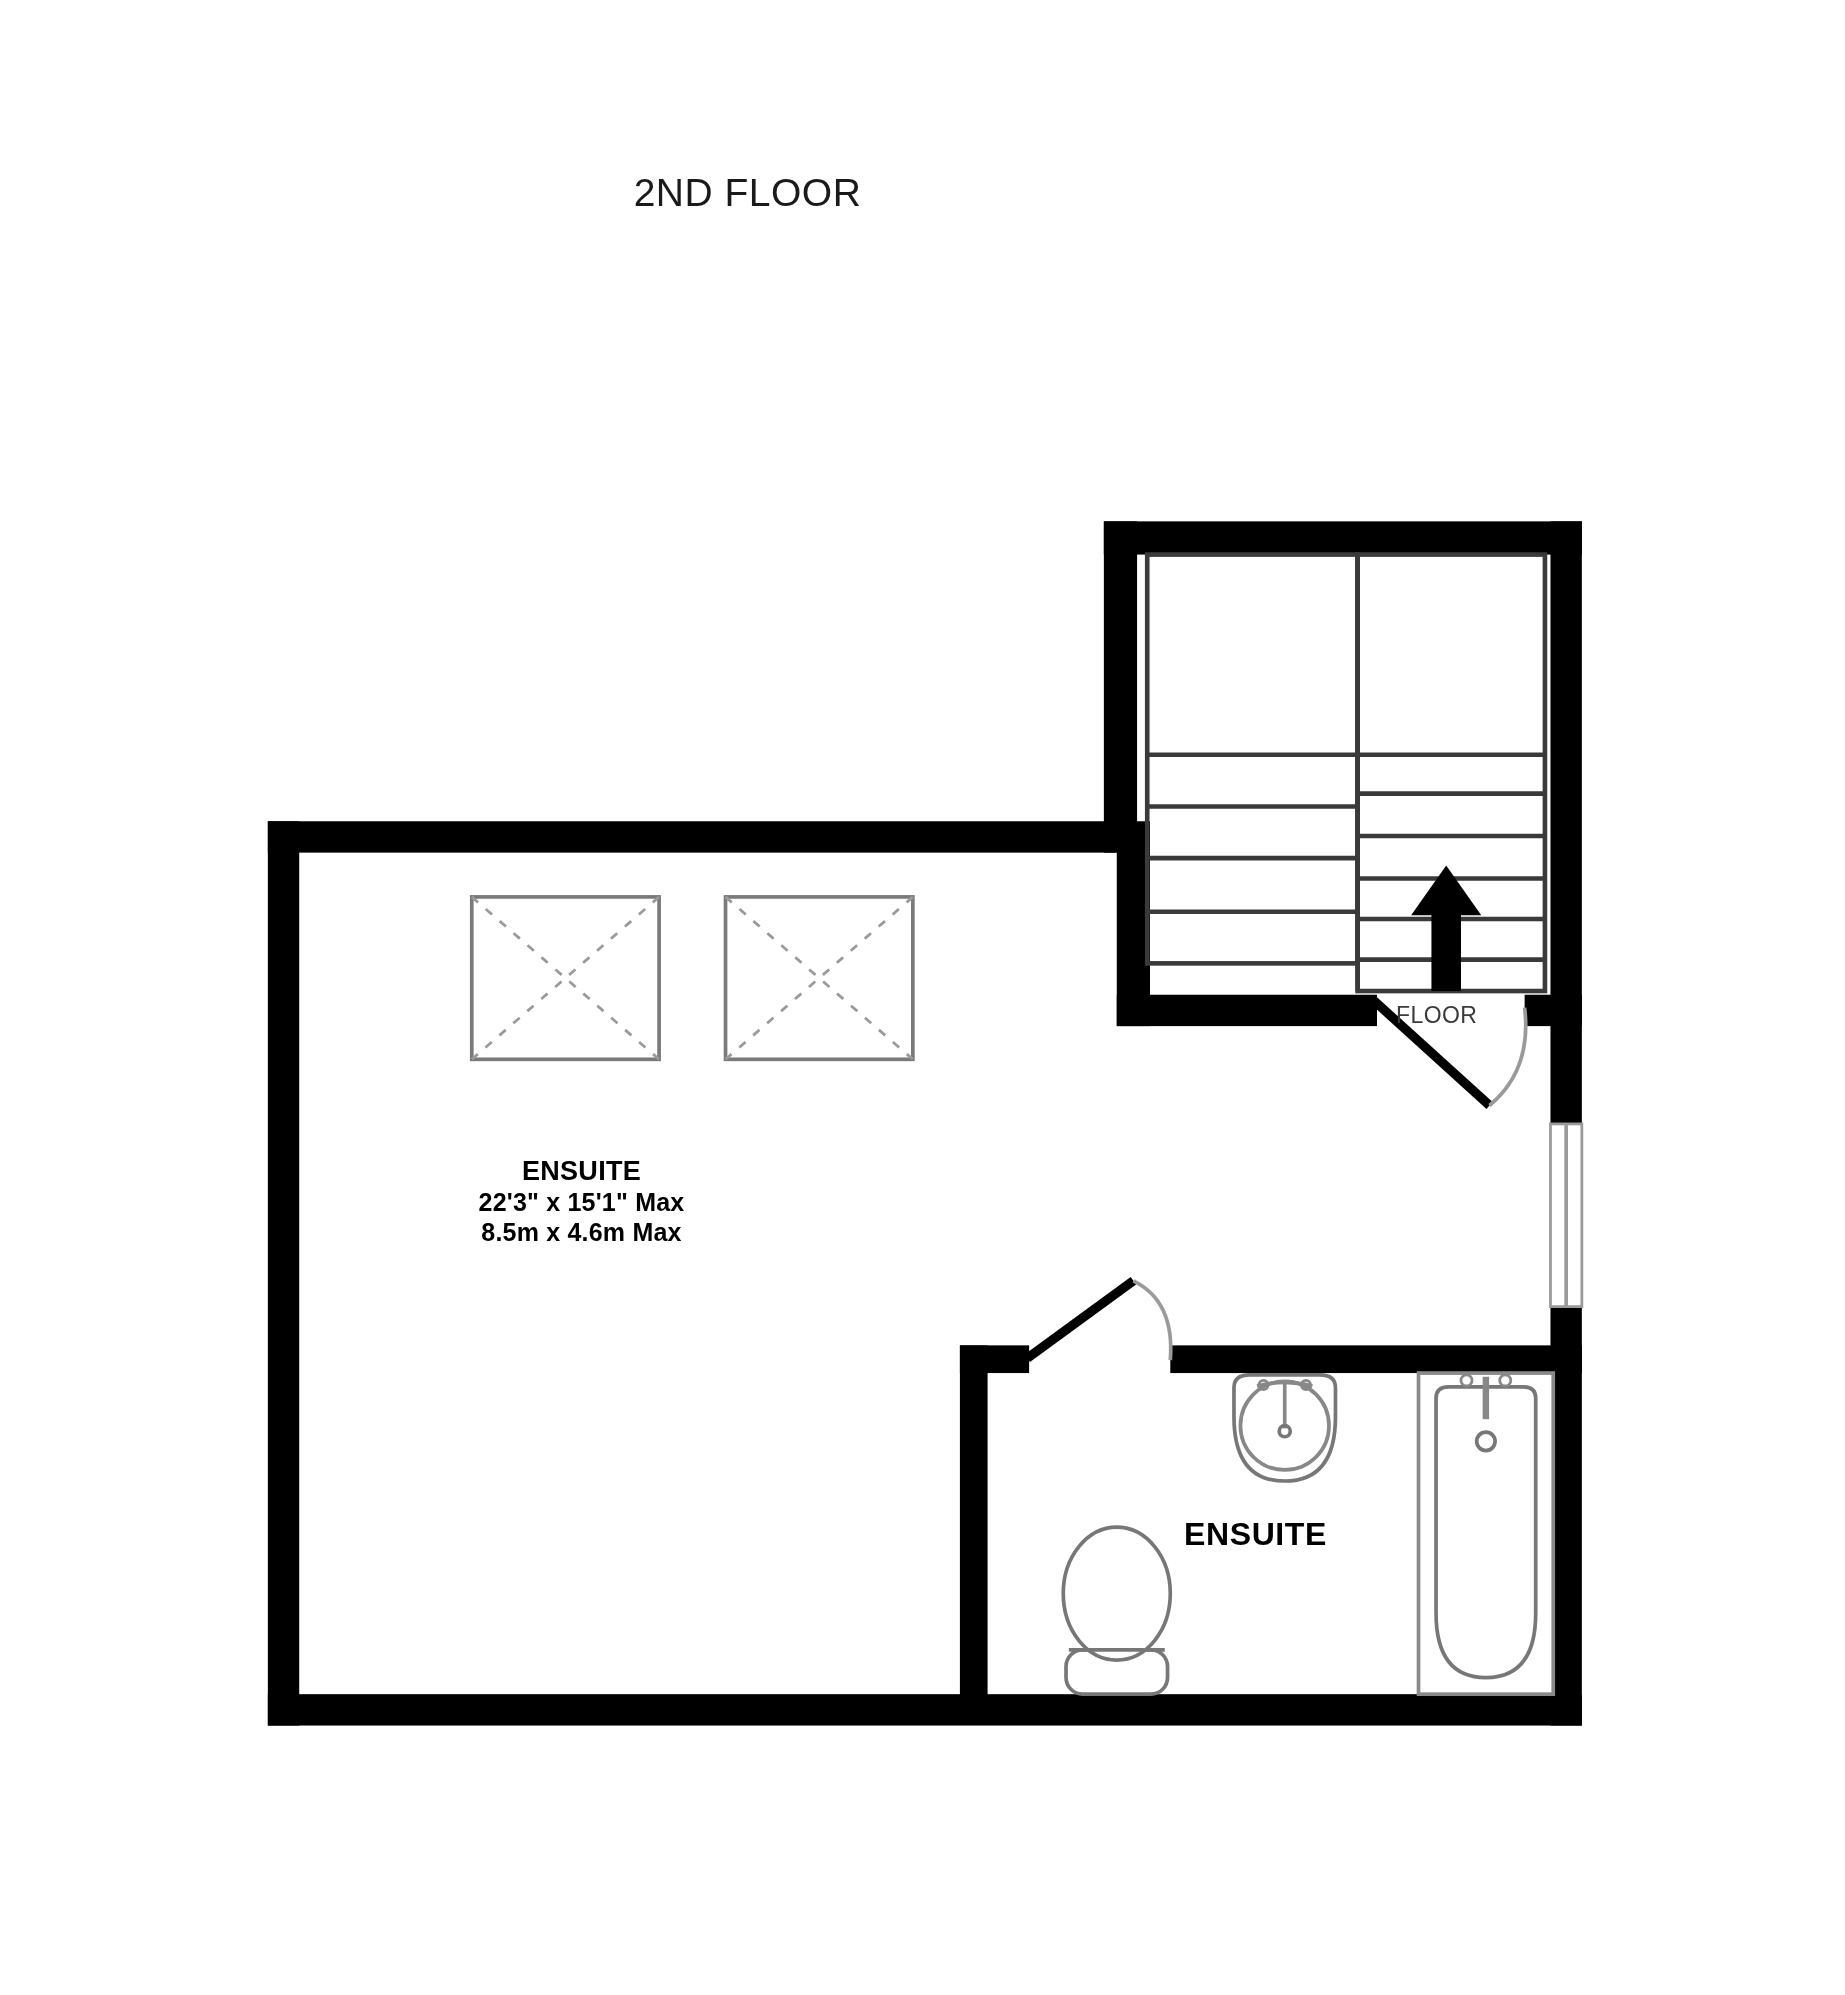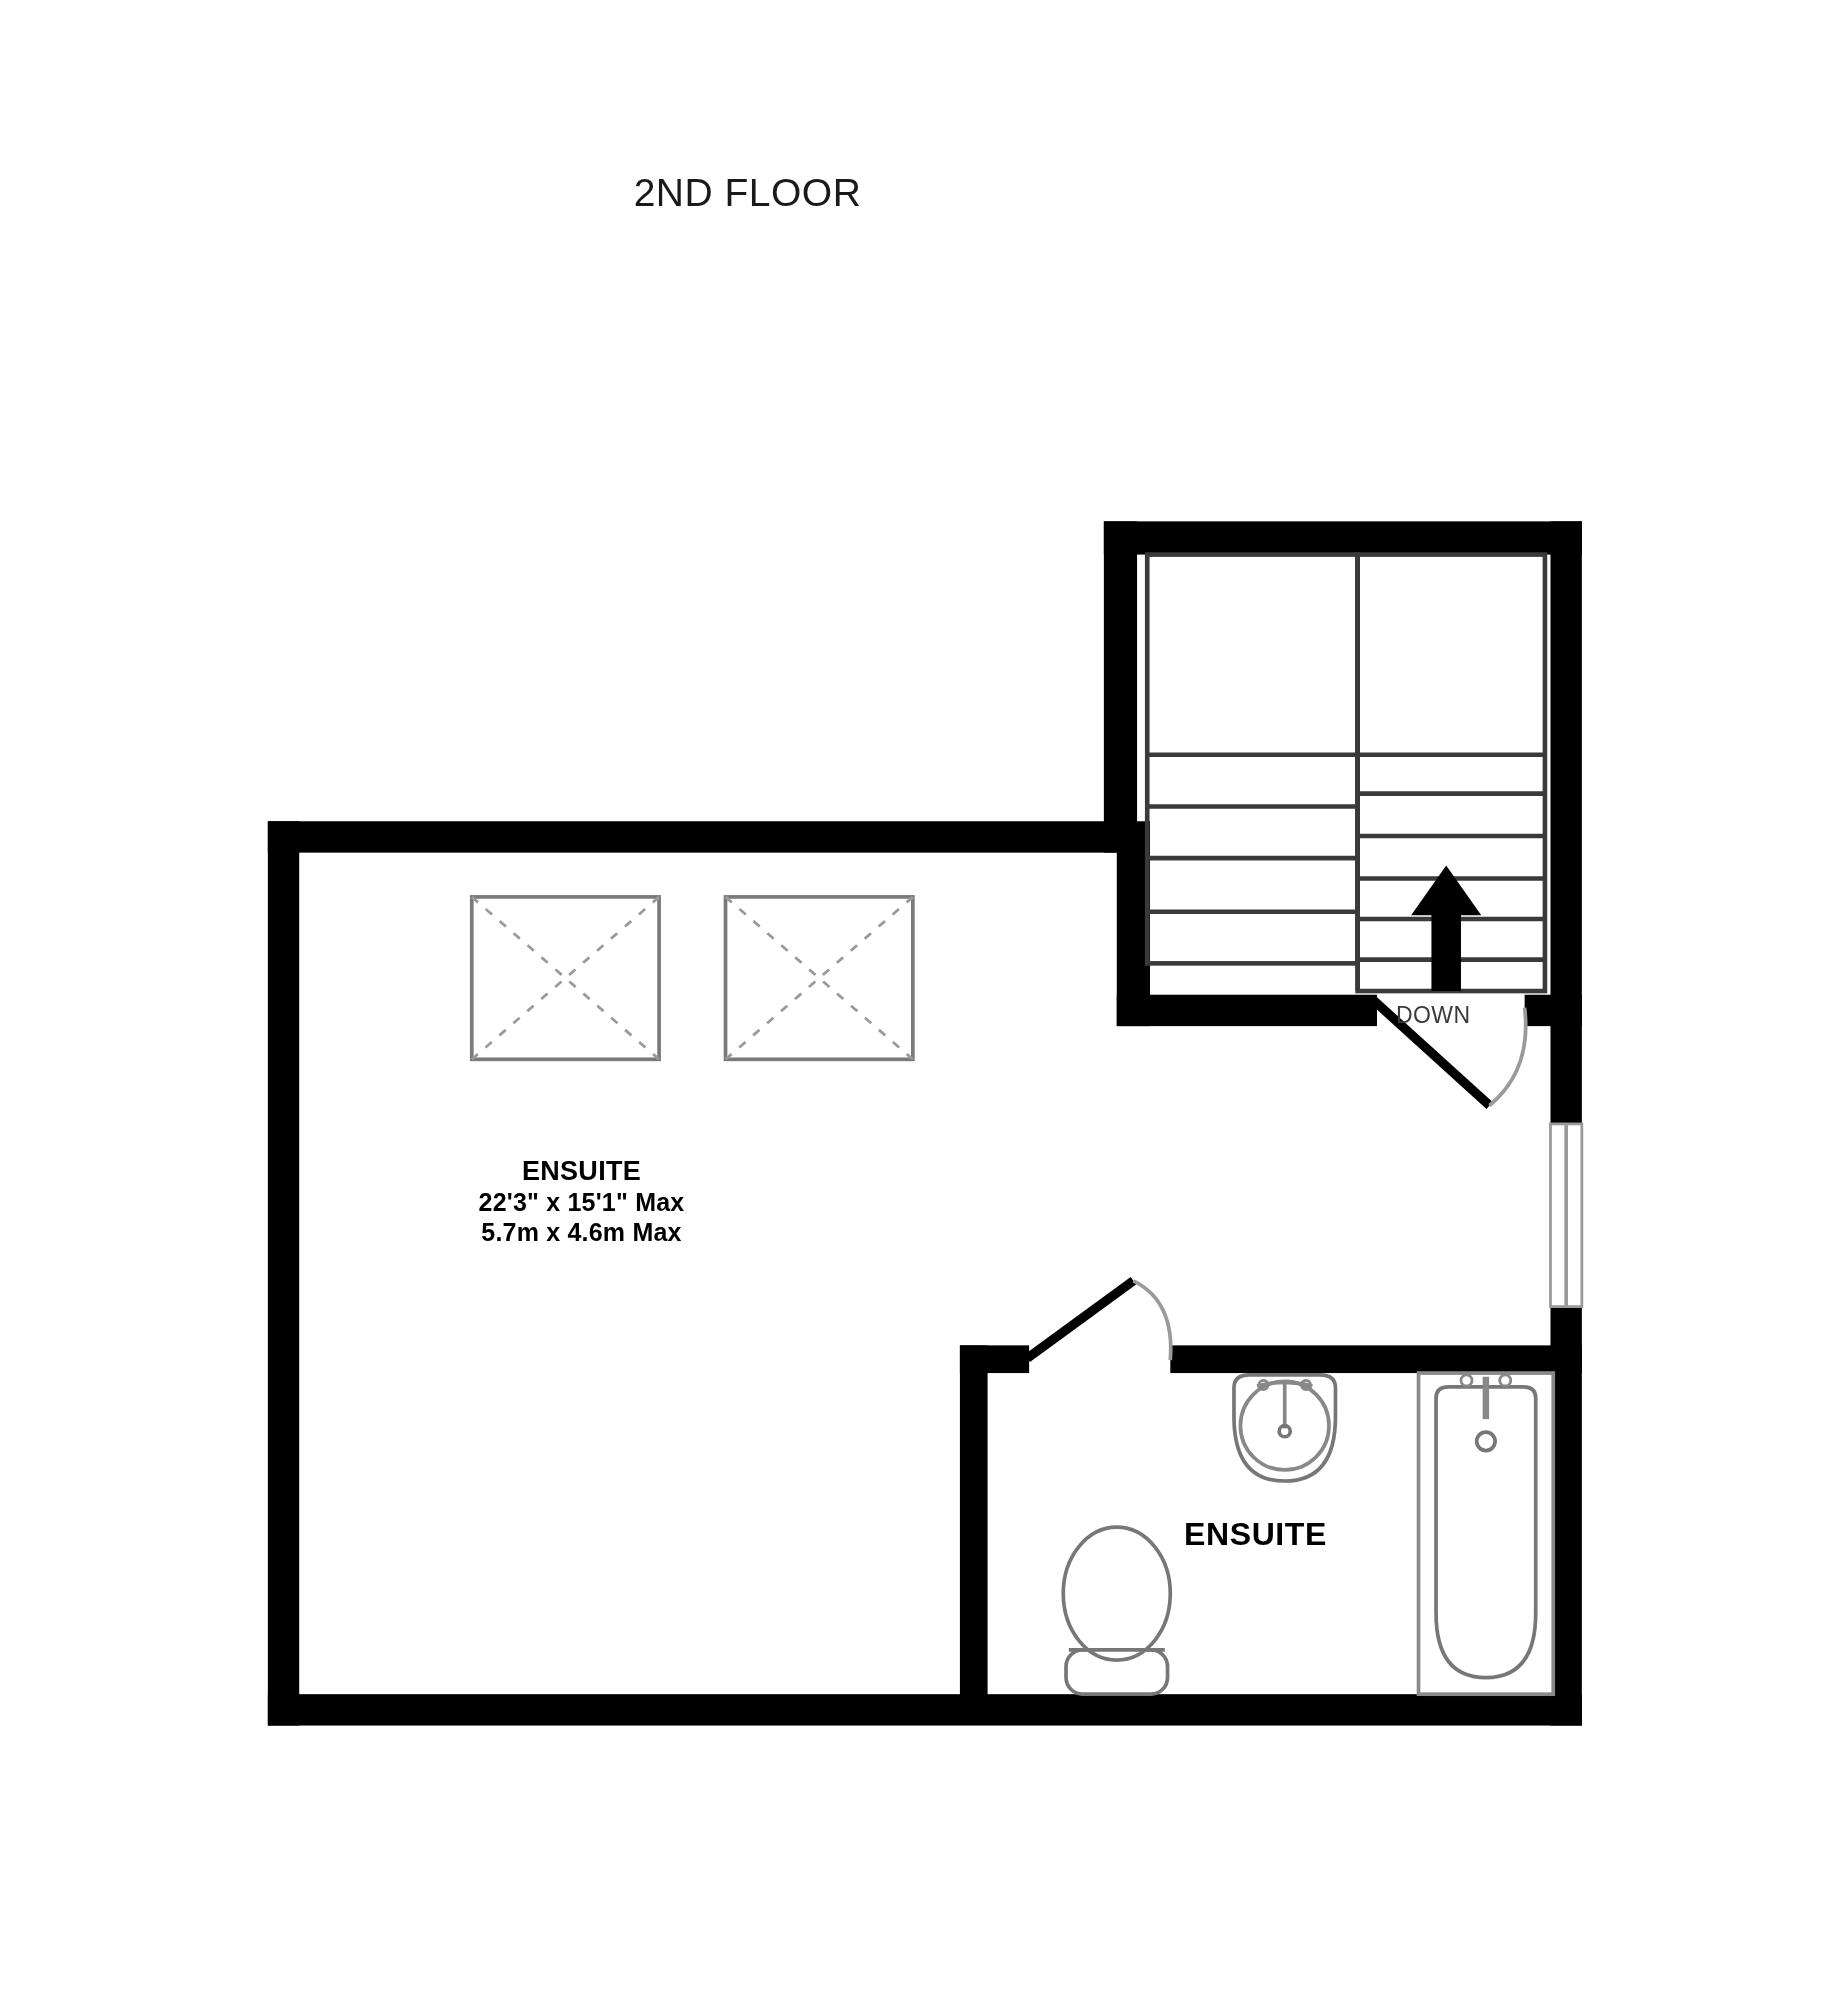--- a/index.html
+++ b/index.html
@@ -205,23 +205,23 @@
       <rect x="1155" y="1788" width="110" height="48" rx="18" fill="#ffffff" stroke="#777777" stroke-width="4"></rect>
       <ellipse cx="1210" cy="1727" rx="58" ry="72" fill="#ffffff" stroke="#777777" stroke-width="4"></ellipse>
       <line x1="1158" y1="1788" x2="1262" y2="1788" stroke="#777777" stroke-width="4"></line>
     </g>
 
   </svg>
 
   <div class="room-label" id="bedroom-label-group">
     <div class="rl-name">ENSUITE</div>
     <div class="rl-dim">22'3"  x 15'1" Max</div>
-    <div class="rl-dim">5.7m  x 4.6m Max</div>
+    <div class="rl-dim">8.5m  x 4.6m Max</div>
   </div>
 
   <div class="room-label" id="ensuite-label-group">
     <div class="rl-name">ENSUITE</div>
   </div>
 
-  <div id="down-label">DOWN</div>
+  <div id="down-label">FLOOR</div>
 
 </div>
 
 
 </body></html>

